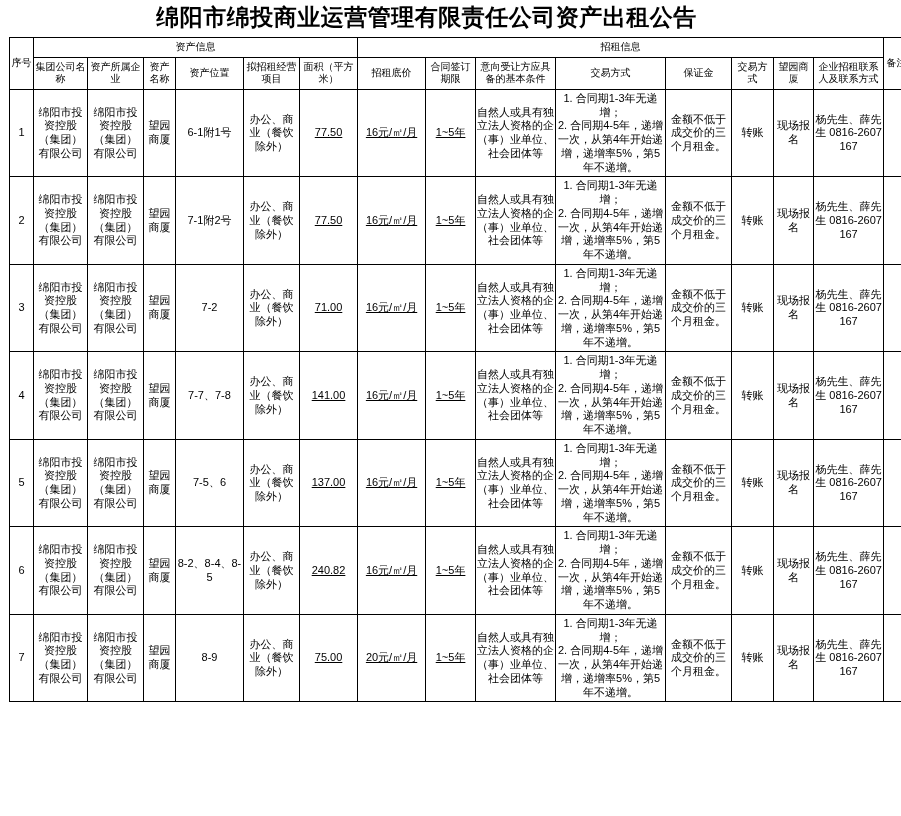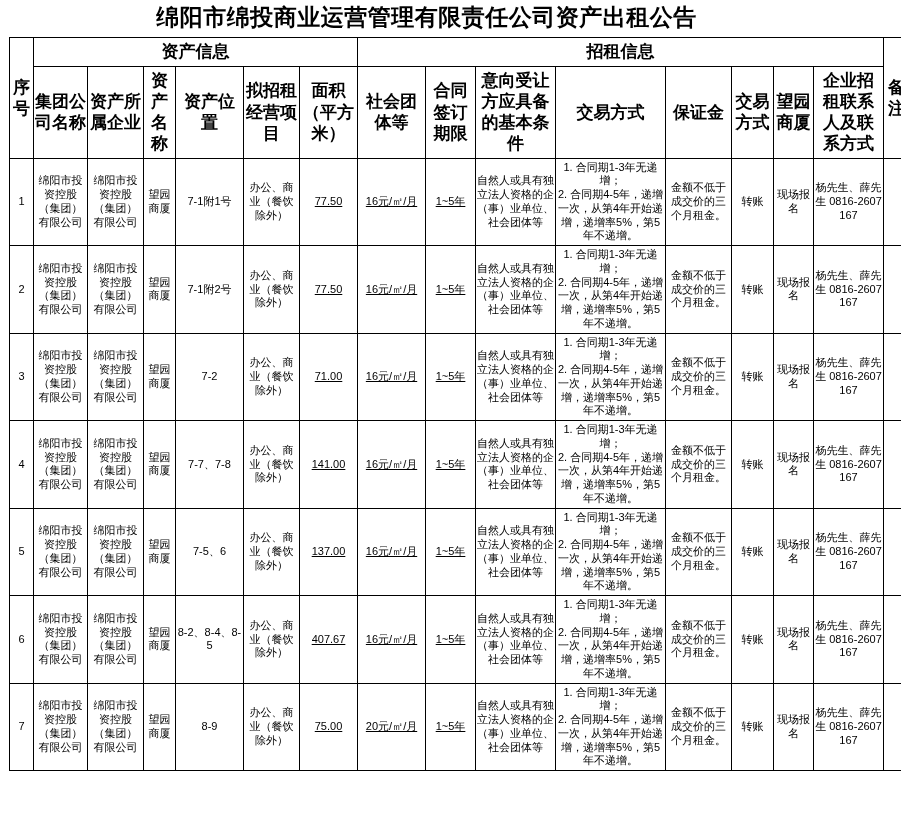--- a/index.html
+++ b/index.html
@@ -38,22 +38,22 @@
     border: 1px solid #000000;
     text-align: center;
     vertical-align: middle;
     font-size: 11px;
     line-height: 1.25;
     padding: 2px 1px;
     word-break: break-all;
     font-family: "Liberation Sans", sans-serif;
   }
   table.asset-table th {
-    font-weight: bold;
-    font-size: 17px;
+    font-weight: normal;
+    font-size: 10px;
     padding: 3px 1px;
   }
   td.cell-left {
     text-align: left;
     padding-left: 3px;
     padding-right: 1px;
   }
   td.num {
     font-size: 12px;
     text-decoration: underline;
@@ -115,37 +115,37 @@
         <th colspan="8">招租信息</th>
         <th rowspan="2" class="vert-remark">备注</th>
       </tr>
       <tr>
         <th>集团公司名称</th>
         <th>资产所属企业</th>
         <th>资产名称</th>
         <th>资产位置</th>
         <th>拟招租经营项目</th>
         <th>面积（平方米）</th>
-        <th>社会团体等</th>
+        <th>招租底价</th>
         <th>合同签订期限</th>
         <th>意向受让方应具备的基本条件</th>
         <th>交易方式</th>
         <th>保证金</th>
         <th>交易方式</th>
         <th>望园商厦</th>
         <th>企业招租联系人及联系方式</th>
       </tr>
     </thead>
     <tbody id="table-body">
         <tr>
           <td class="seq">1</td>
           <td>绵阳市投资控股（集团）有限公司</td>
           <td>绵阳市投资控股（集团）有限公司</td>
           <td>望园商厦</td>
-          <td>7-1附1号</td>
+          <td>6-1附1号</td>
           <td>办公、商业（餐饮除外）</td>
           <td class="num">77.50</td>
           <td class="num">16元/㎡/月</td>
           <td class="num">1~5年</td>
           <td>自然人或具有独立法人资格的企（事）业单位、社会团体等</td>
           <td class="cell-left mono-ish">1. 合同期1-3年无递增；<br>2. 合同期4-5年，递增一次，从第4年开始递增，递增率5%，第5年不递增。</td>
           <td>金额不低于成交价的三个月租金。</td>
           <td>转账</td>
           <td>现场报名</td>
           <td>杨先生、薛先生 0816-2607167</td>
@@ -223,21 +223,21 @@
           <td>杨先生、薛先生 0816-2607167</td>
           <td></td>
         </tr>
         <tr>
           <td class="seq">6</td>
           <td>绵阳市投资控股（集团）有限公司</td>
           <td>绵阳市投资控股（集团）有限公司</td>
           <td>望园商厦</td>
           <td>8-2、8-4、8-5</td>
           <td>办公、商业（餐饮除外）</td>
-          <td class="num">407.67</td>
+          <td class="num">240.82</td>
           <td class="num">16元/㎡/月</td>
           <td class="num">1~5年</td>
           <td>自然人或具有独立法人资格的企（事）业单位、社会团体等</td>
           <td class="cell-left mono-ish">1. 合同期1-3年无递增；<br>2. 合同期4-5年，递增一次，从第4年开始递增，递增率5%，第5年不递增。</td>
           <td>金额不低于成交价的三个月租金。</td>
           <td>转账</td>
           <td>现场报名</td>
           <td>杨先生、薛先生 0816-2607167</td>
           <td></td>
         </tr>

